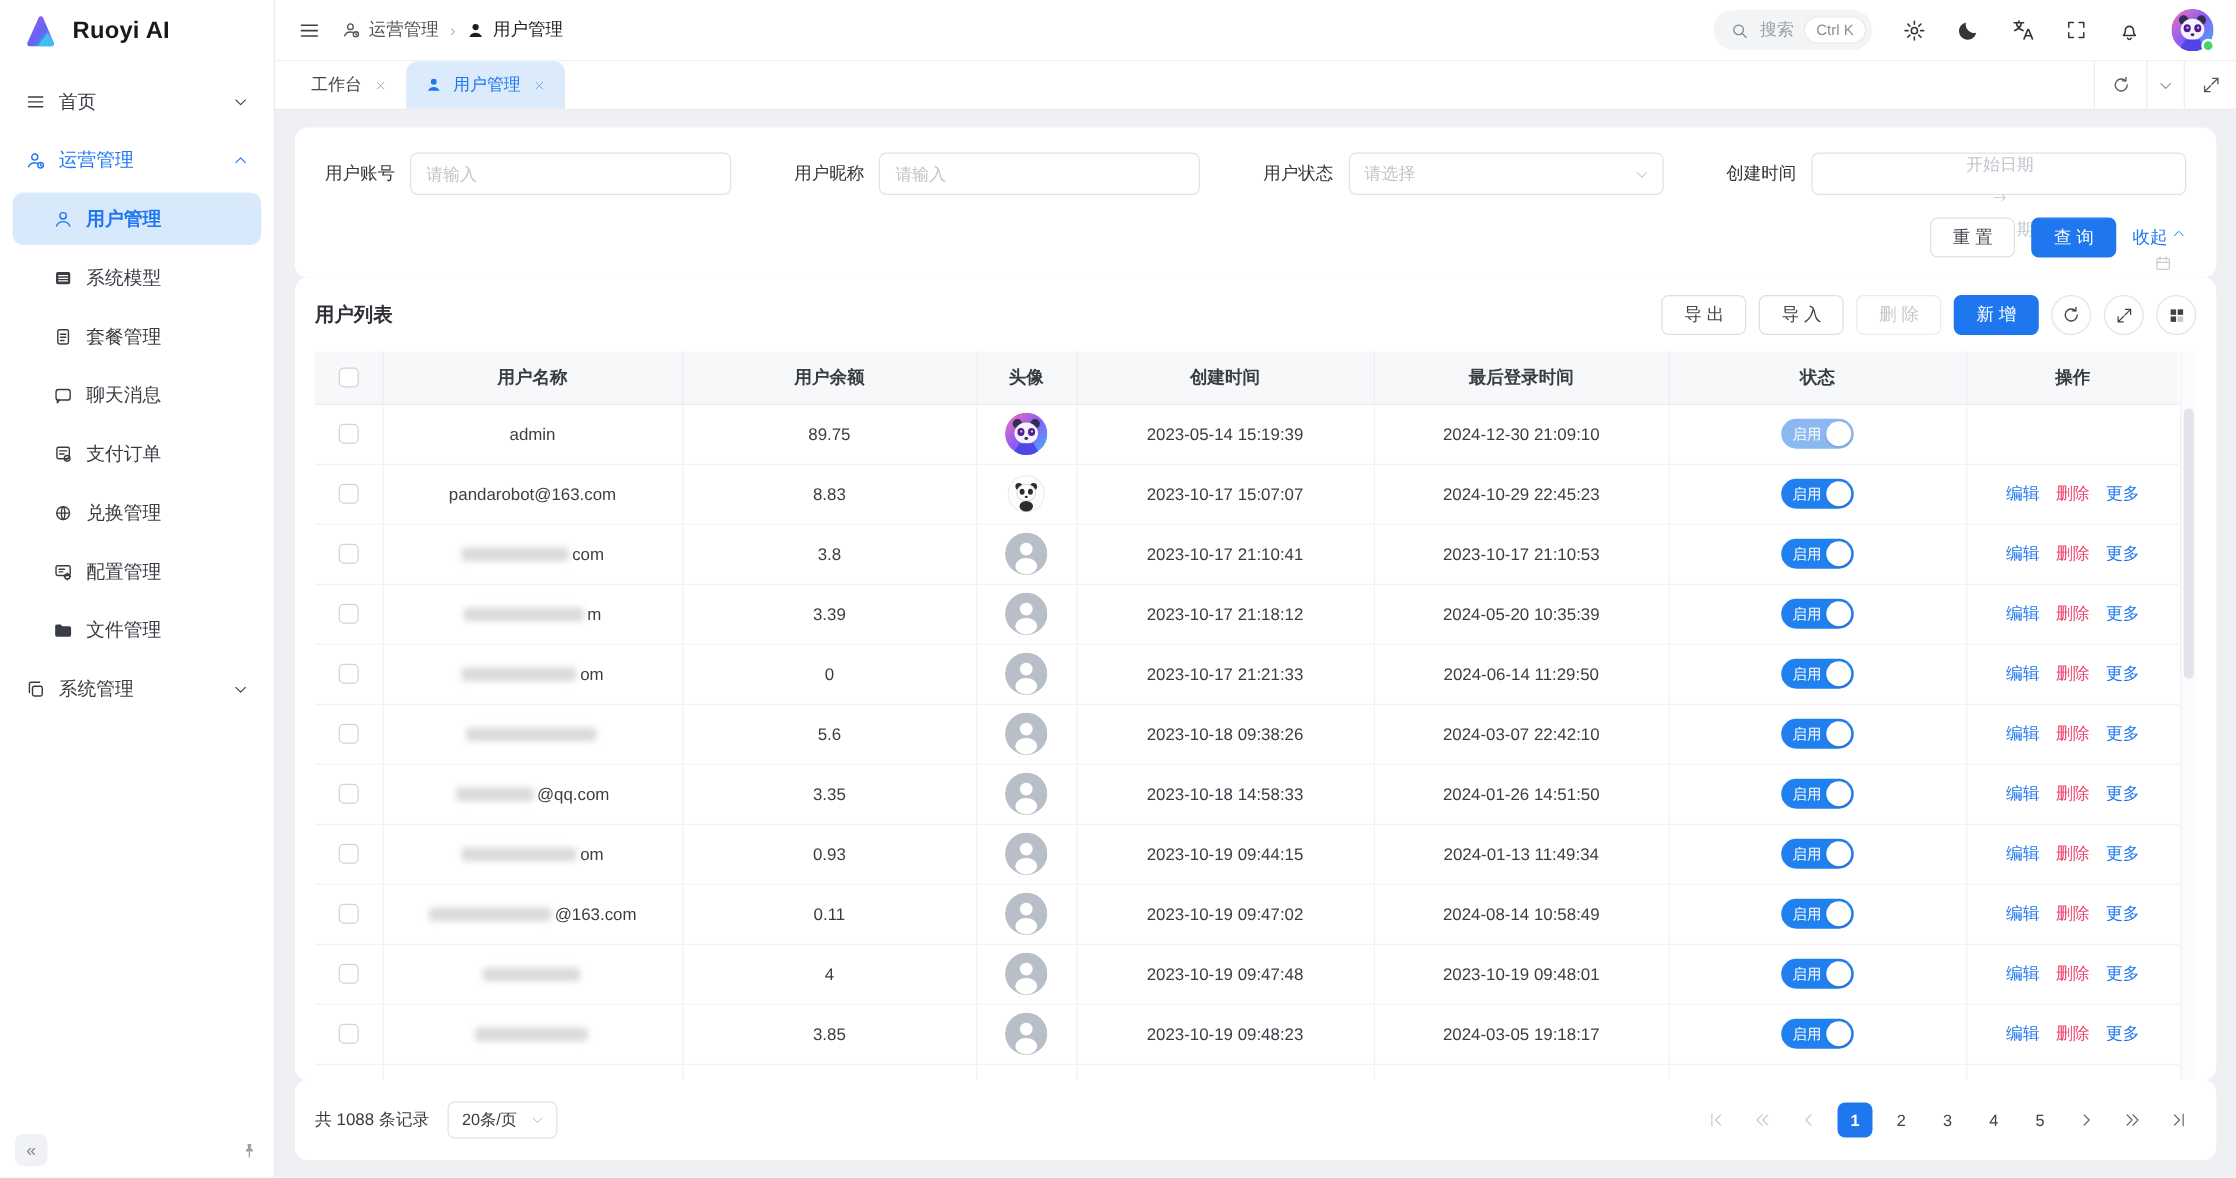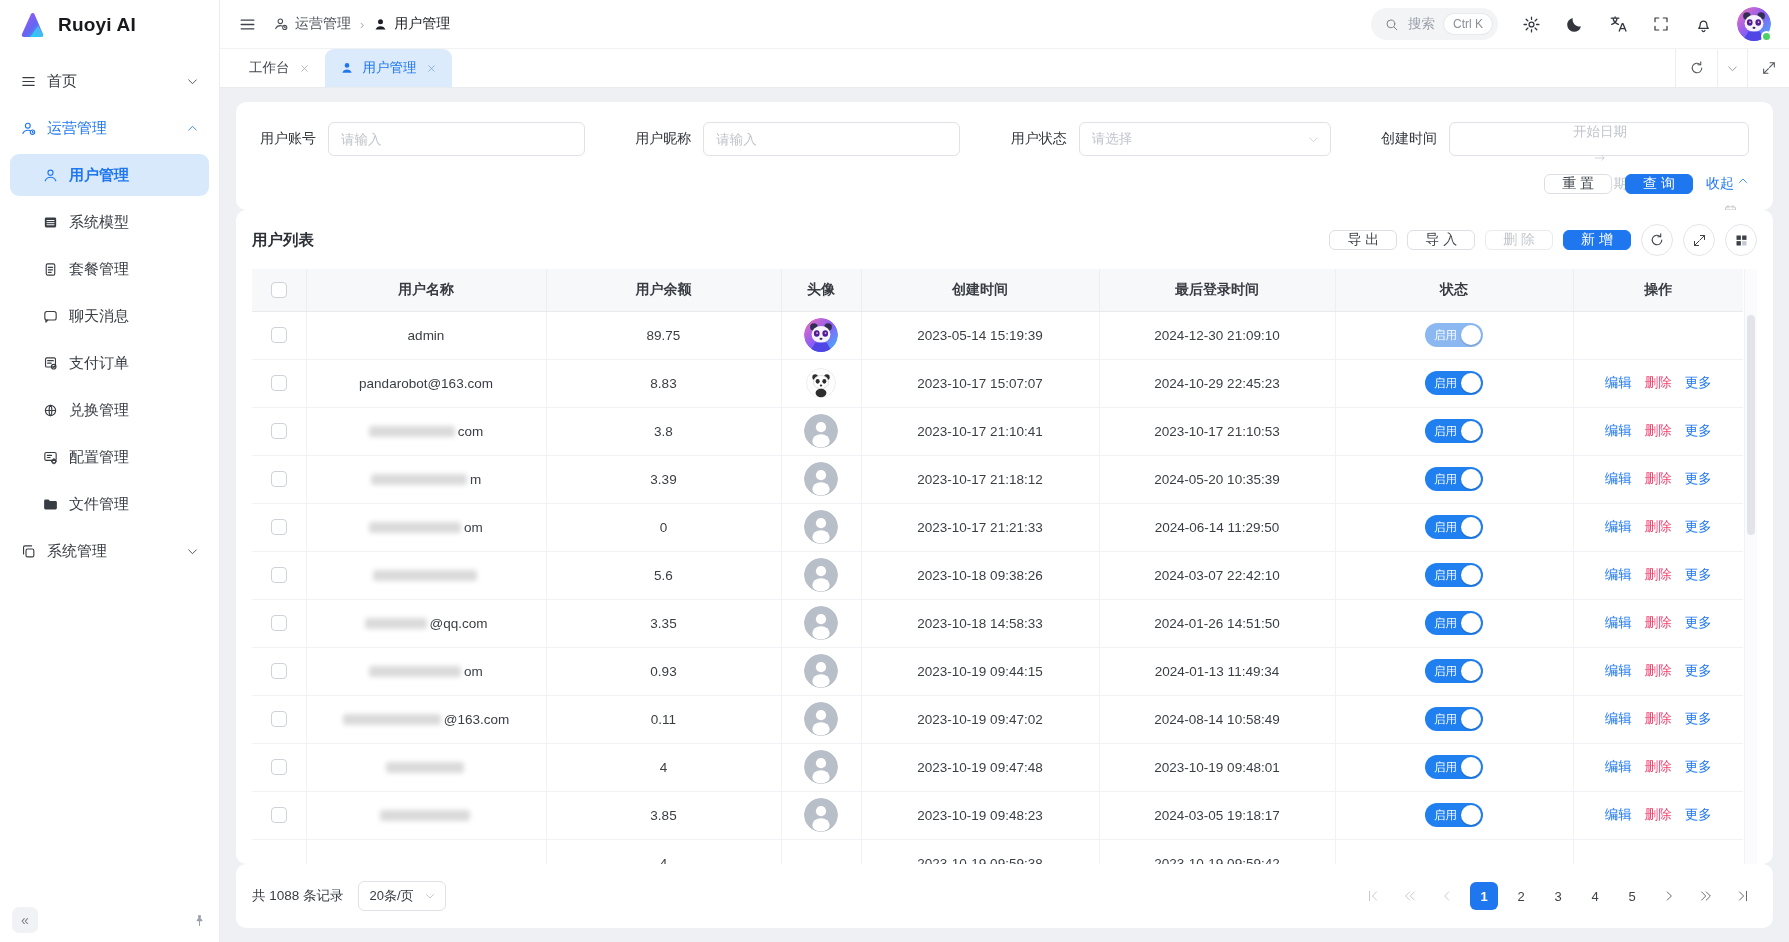--- a/index.html
+++ b/index.html
@@ -63,21 +63,21 @@
   .fctrl { height:34px; border:1px solid #e0e2e7; border-radius:6px; background:#fff; display:flex; align-items:center; font-size:13.5px; }
   .finput { width:257px; padding:0 12px; border:1px solid #e0e2e7; border-radius:6px; height:34px; font-size:13.5px; color:#333; font-family:inherit; outline:none; }
   .finput::placeholder { color:var(--muted); }
   .fselect { width:252px; padding:0 10px 0 12px; color:var(--muted); justify-content:space-between; cursor:pointer; }
   .fselect .chev { color:#c8ccd2; display:flex; }
   .fdate { width:300px; padding:0 10px 0 12px; color:var(--muted); gap:10px; cursor:pointer;flex-direction:column; }
   .fdate .sp { flex:0 0 auto; }
   .fdate .mid { color:#cdd1d7; display:flex; }
   .fdate .cal { margin-left:auto; color:#c8ccd2; display:flex; }
   .filter-actions { display:flex; justify-content:flex-end; align-items:center; gap:13px; margin-top:18px; }
-  .btn { height:20px; padding:0 17px; border-radius:6px; font-size:14px; display:inline-flex; align-items:center; justify-content:center; cursor:pointer; background:#fff; border:1px solid #dcdfe4; color:#42464d; font-family:inherit; }
+  .btn { height:32px; padding:0 17px; border-radius:6px; font-size:14px; display:inline-flex; align-items:center; justify-content:center; cursor:pointer; background:#fff; border:1px solid #dcdfe4; color:#42464d; font-family:inherit; }
   .btn-primary { background:var(--primary); border-color:var(--primary); color:#fff; }
   .btn-disabled { color:#c3c7cd; border-color:#e9ebef; cursor:not-allowed; }
   .link-collapse { color:var(--primary); font-size:14px; display:inline-flex; align-items:flex-start; gap:3px; cursor:pointer; }
 
   
   .table-card { background:#fff; border-radius:10px; padding:14px 16px 0; flex:1; display:flex; flex-direction:column; min-height:0; }
   .table-head-row { display:flex; align-items:center; margin-bottom:13px; }
   .list-title { font-size:15.5px; font-weight:600; color:#2c3036; }
   .toolbar { margin-left:auto; display:flex; align-items:center; gap:10px; }
   .icon-circle { width:32px; height:32px; border-radius:50%; border:1px solid #e3e5e9; background:#fff; color:#3e4248; display:flex; align-items:center; justify-content:center; cursor:pointer; }

